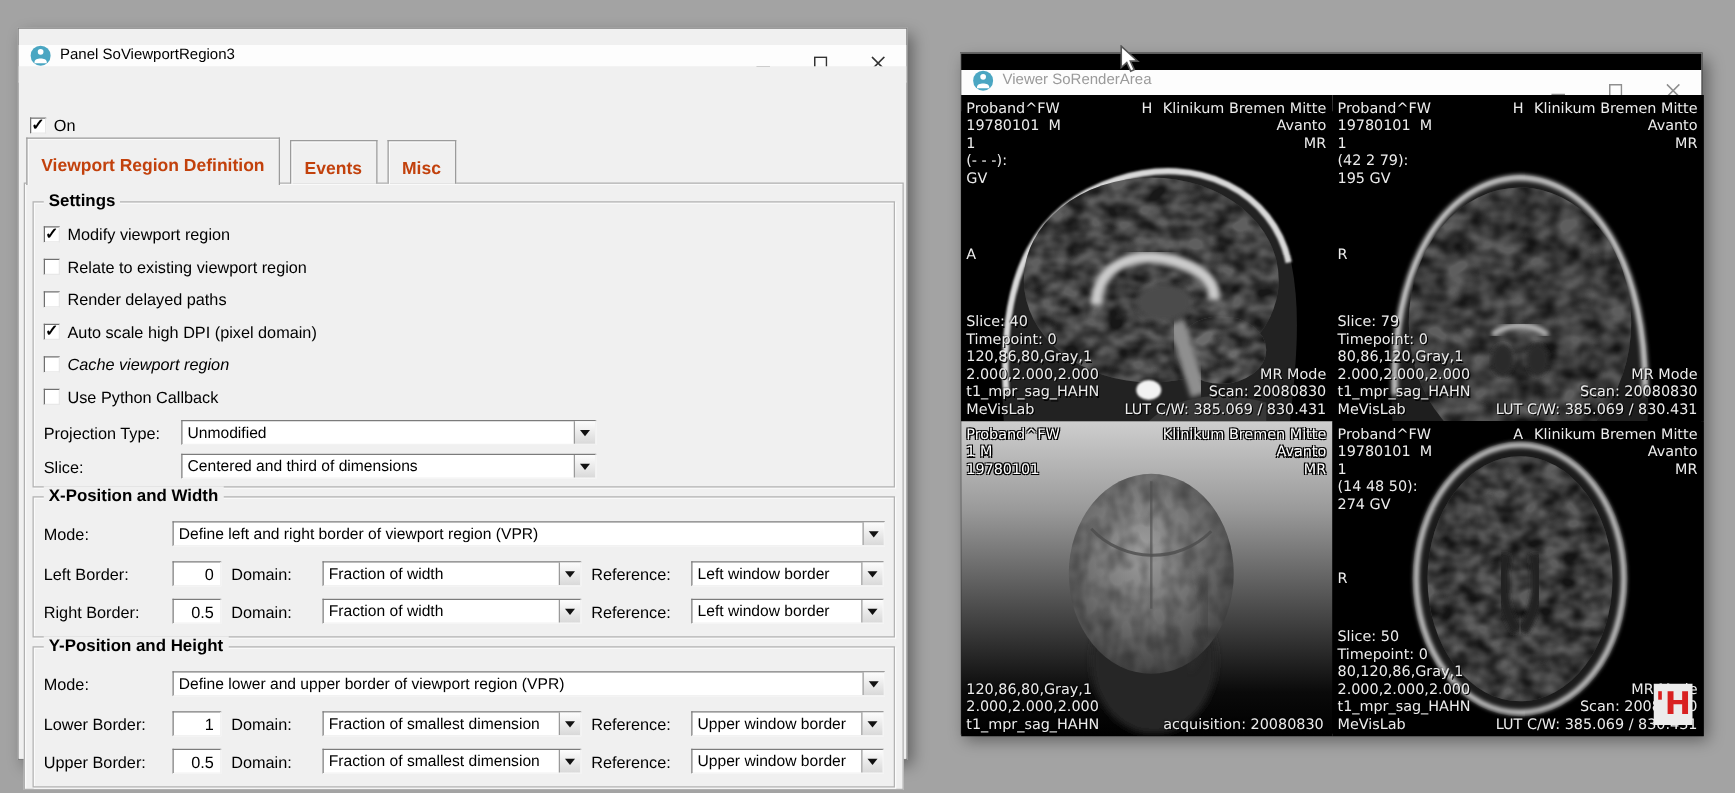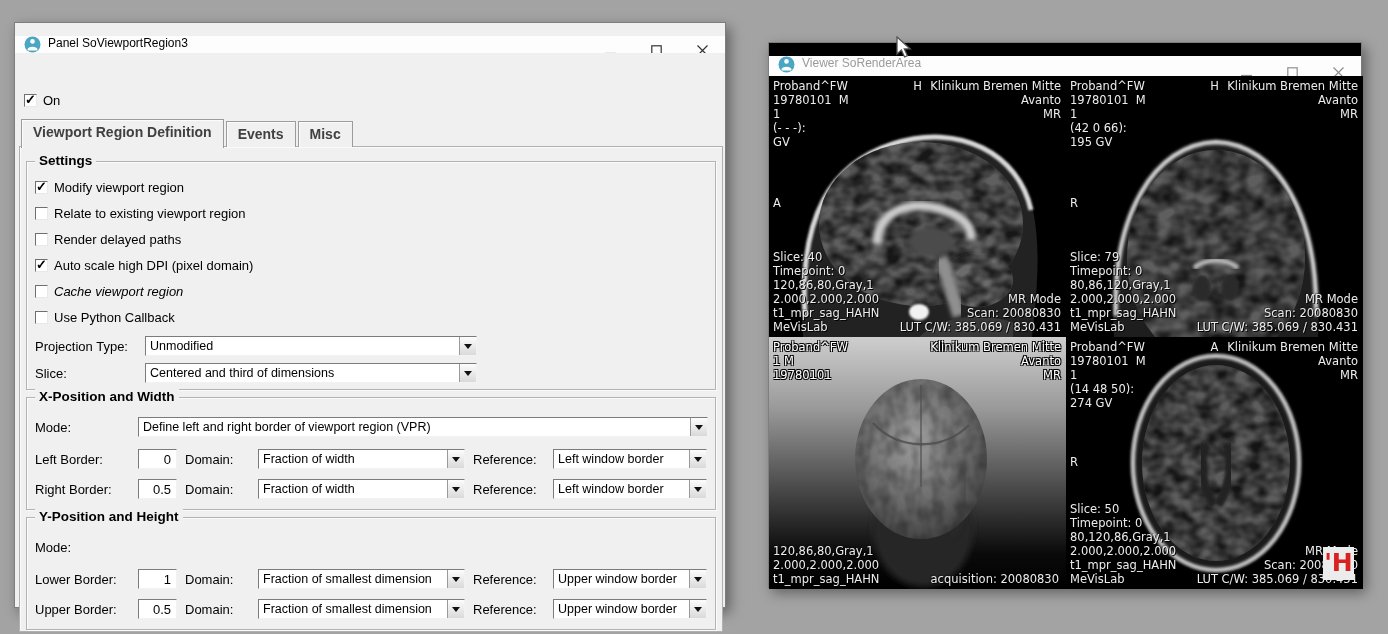--- a/index.html
+++ b/index.html
@@ -20,21 +20,21 @@
   #panel-win .ttext { color:#000; }
   .pbody { position:absolute; top:30px; left:0; right:0; bottom:0; background:#f0f0f0; }
 
   .cbrow { display:flex; align-items:center; gap:6px; font-size:13px; color:#000; }
   .cb { width:13px; height:13px; background:#fff; border:1px solid #6f6f6f; border-right-color:#e8e8e8; border-bottom-color:#e8e8e8; position:relative; flex:none; }
   .cb.checked::after { content:"✓"; position:absolute; left:0px; top:-3px; font-size:13px; font-weight:bold; color:#000; }
 
   #on-row { position:absolute; left:9px; top:40px; }
 
   .tabbar { position:absolute; left:6px; top:64px; height:30px; display:flex; align-items:flex-end; z-index:2; }
-  .tab { font-size:14px; font-weight:bold; color:#404040; background:#f0f0f0; border:1px solid #9b9b9b; border-bottom:none; box-shadow:inset 1px 1px 0 #fcfcfc; padding:4px 11px 5px 11px; margin-right:2px; }
+  .tab { font-size:14px; font-weight:bold; color:#c2410c; background:#f0f0f0; border:1px solid #9b9b9b; border-bottom:none; box-shadow:inset 1px 1px 0 #fcfcfc; padding:13px 11px 5px 11px; margin-right:8px; }
   .tab.active { padding-bottom:8px; margin-bottom:-1px; }
 
   .tabpage { position:absolute; left:4px; top:93px; width:704px; height:486px; border:1px solid #b0b0b0; box-shadow:inset 1px 1px 0 #fafafa; background:#f0f0f0; }
 
   .group { position:absolute; left:6px; width:690px; border:1px solid #b3b3b3; box-shadow:1px 1px 0 #fbfbfb, inset 1px 1px 0 #fbfbfb; }
   .group-title { position:absolute; top:-9px; left:8px; background:#f0f0f0; padding:0 4px; font-size:13.5px; font-weight:bold; color:#000; }
   #grp-settings { top:14px; height:229px; }
   #grp-x { top:250px; height:113px; }
   #grp-y { top:370px; height:113px; }
 
@@ -212,20 +212,26 @@
                 <i></i>
               </span>
           </div>
         </div>
       </div>
 
       <div class="group" id="grp-y">
         <span class="group-title">Y-Position and Height</span>
         <div class="srow" style="top:19px;">
           <span class="flabel" style="left:0;">Mode:</span>
+          <div class="combo" style="left:103px;width:570px;">
+            <span class="combo-text">Define lower and upper border of viewport region (VPR)</span>
+            <span class="combo-arrow">
+                <i></i>
+              </span>
+          </div>
         </div>
         <div class="srow" style="top:51px;">
           <span class="flabel" style="left:0;">Lower Border:</span>
           <input class="numfield" style="left: 103px;" readonly="" value="1">
           <span class="flabel" style="left:150px;">Domain:</span>
           <div class="combo" style="left:223px;width:207px;">
             <span class="combo-text">Fraction of smallest dimension</span>
             <span class="combo-arrow">
                 <i></i>
               </span>
@@ -367,21 +373,21 @@
         <ellipse cx="150" cy="182" rx="89" ry="108" filter="url(#f2)" opacity="0.78"></ellipse>
         <path d="M150,74 L150,145" stroke="#141414" stroke-width="6" filter="url(#b2)"></path>
         <path d="M128,192 C140,182 160,182 172,192" stroke="#b5b5b5" stroke-width="5" fill="none" filter="url(#b2)"></path>
         <ellipse cx="136" cy="212" rx="9" ry="13" fill="#2a2a2a" filter="url(#b2)"></ellipse>
         <ellipse cx="164" cy="212" rx="9" ry="13" fill="#2a2a2a" filter="url(#b2)"></ellipse>
       </svg>
       <div class="ovl tl">
         <div class="ln">Proband^FW</div>
         <div class="ln">19780101  M</div>
         <div class="ln">1</div>
-        <div class="ln">(42 0 66):</div>
+        <div class="ln">(42 2 79):</div>
         <div class="ln">195 GV</div>
       </div>
       <div class="ovl tc">H</div>
       <div class="ovl tr">
         <div class="ln">Klinikum Bremen Mitte</div>
         <div class="ln">Avanto</div>
         <div class="ln">MR</div>
       </div>
       <div class="ovl ml">R</div>
       <div class="ovl bl">

